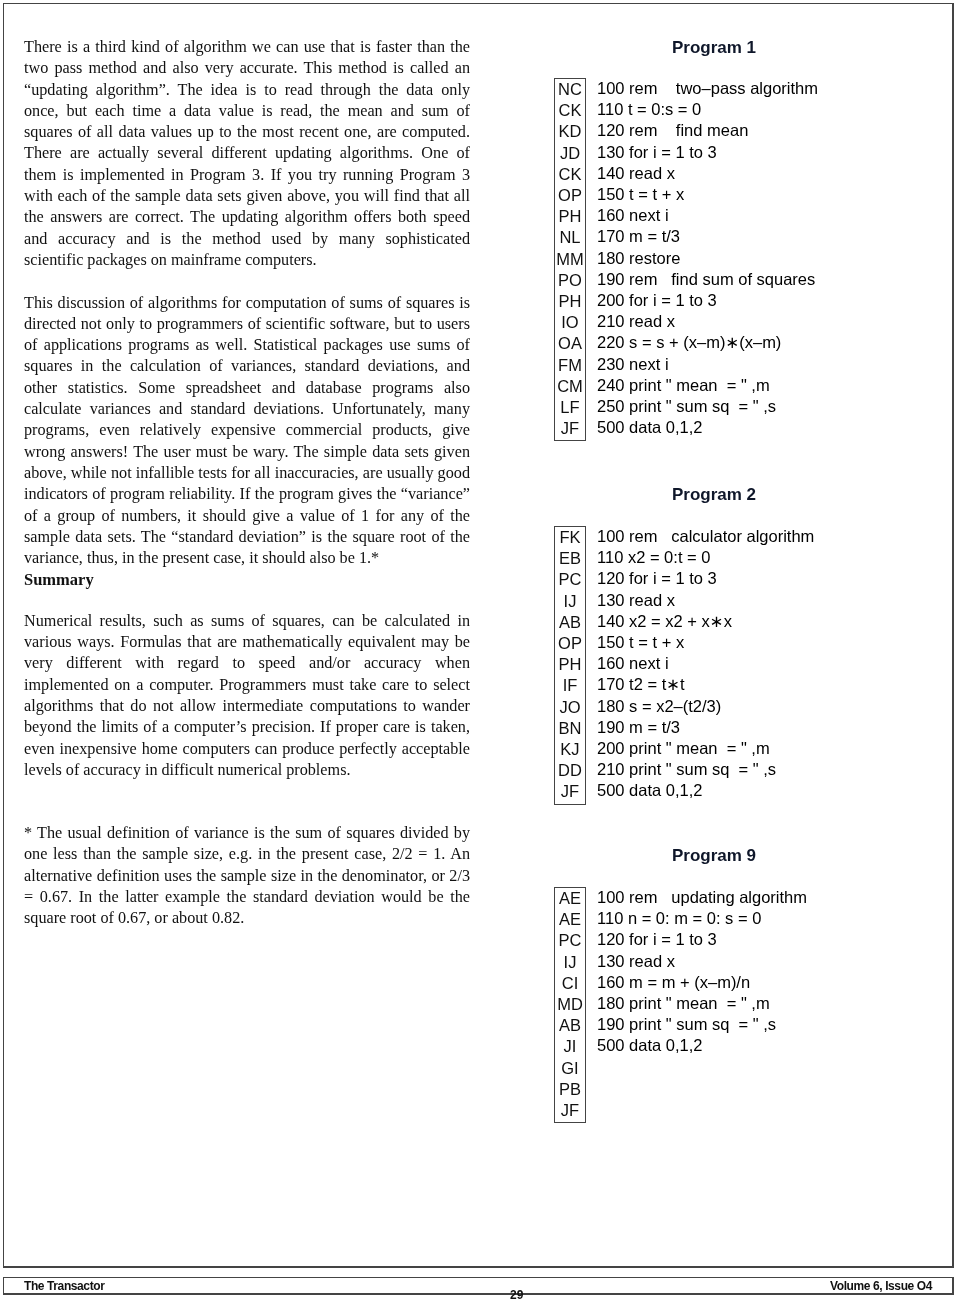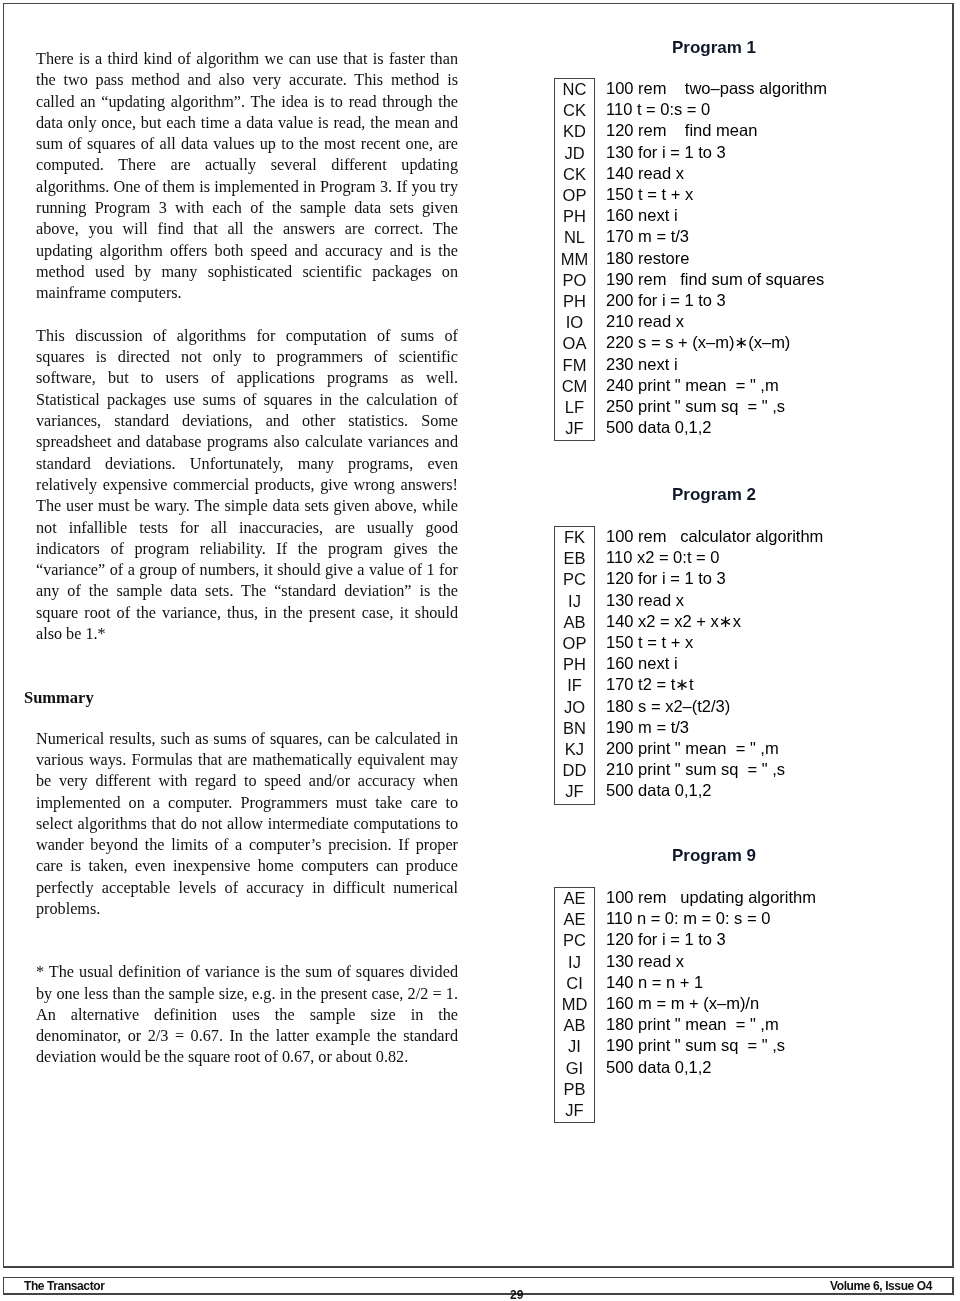--- a/index.html
+++ b/index.html
@@ -6,35 +6,35 @@
   body { width: 960px; height: 1301px; position: relative; overflow: hidden; color: #111; }
   .page-frame {
     position: absolute; left: 3px; top: 3px; width: 951px; height: 1265px;
     border: 1.5px solid #444; border-right-width: 2px; border-bottom-width: 2px; box-sizing: border-box;
   }
   .left-col {
     position: absolute; left: 24px; top: 37px; width: 446px;
     font-family: "Liberation Serif", "DejaVu Serif", serif;
     font-size: 16.2px; line-height: 21.3px; text-align: justify; color: #111;
   }
-  .left-col p { margin: 12px; }
+  .left-col p { margin: 0; }
   .left-col p.gap { margin-top: 21.3px; }
   .summary-heading {
-    font-weight: bold; font-size: 16.5px; margin-top: 42px; margin-bottom: 20px;
+    font-weight: bold; font-size: 16.5px; margin-bottom: 20px;
   }
   .footnote { margin-top: 42px !important; }
 
   .program { position: absolute; left: 554px; font-family: "Liberation Sans", "DejaVu Sans", sans-serif; }
   .program-title {
     position: absolute; left: 0; width: 320px; text-align: center;
     font-weight: bold; font-size: 17px; color: #0f172a;
   }
   .listing { position: absolute; left: 0; display: flex; }
   .checksums {
-    border: 1.3px solid #444; border-top-width: 1.3px; width: 41px; box-sizing: border-box;
+    border: 1.3px solid #444; border-top-width: 1.3px; width: 32px; box-sizing: border-box;
     display: flex; flex-direction: column; align-items: center;
     font-size: 16.5px; line-height: 21.2px; padding: 0 0 1px 0; color: #111;
   }
   .checksums span { display: block; text-align: center; width: 100%; }
   .code-lines {
     padding-left: 11px; font-size: 16.5px; line-height: 21.2px; color: #000000; white-space: pre;
   }
   .code-lines span { display: block; }
 
   .footer {
@@ -116,21 +116,21 @@
         <span>PC</span>
         <span>IJ</span>
         <span>CI</span>
         <span>MD</span>
         <span>AB</span>
         <span>JI</span>
         <span>GI</span>
         <span>PB</span>
         <span>JF</span>
       </div>
-    <div class="code-lines"><span>100 rem   updating algorithm</span><span>110 n = 0: m = 0: s = 0</span><span>120 for i = 1 to 3</span><span>130 read x</span><span>140 n = n + 1</span><span>160 m = m + (x–m)/n</span><span>180 print " mean  = " ,m</span><span>190 print " sum sq  = " ,s</span><span>500 data 0,1,2</span></div>
+    <div class="code-lines"><span>100 rem   updating algorithm</span><span>110 n = 0: m = 0: s = 0</span><span>120 for i = 1 to 3</span><span>130 read x</span><span>160 m = m + (x–m)/n</span><span>180 print " mean  = " ,m</span><span>190 print " sum sq  = " ,s</span><span>500 data 0,1,2</span></div>
   </div>
 </div>
 
 <div class="footer">
   <span class="mag">The Transactor</span>
   <span class="pg">29</span>
   <span class="vol">Volume 6, Issue O4</span>
 </div>
 
 </body></html>

